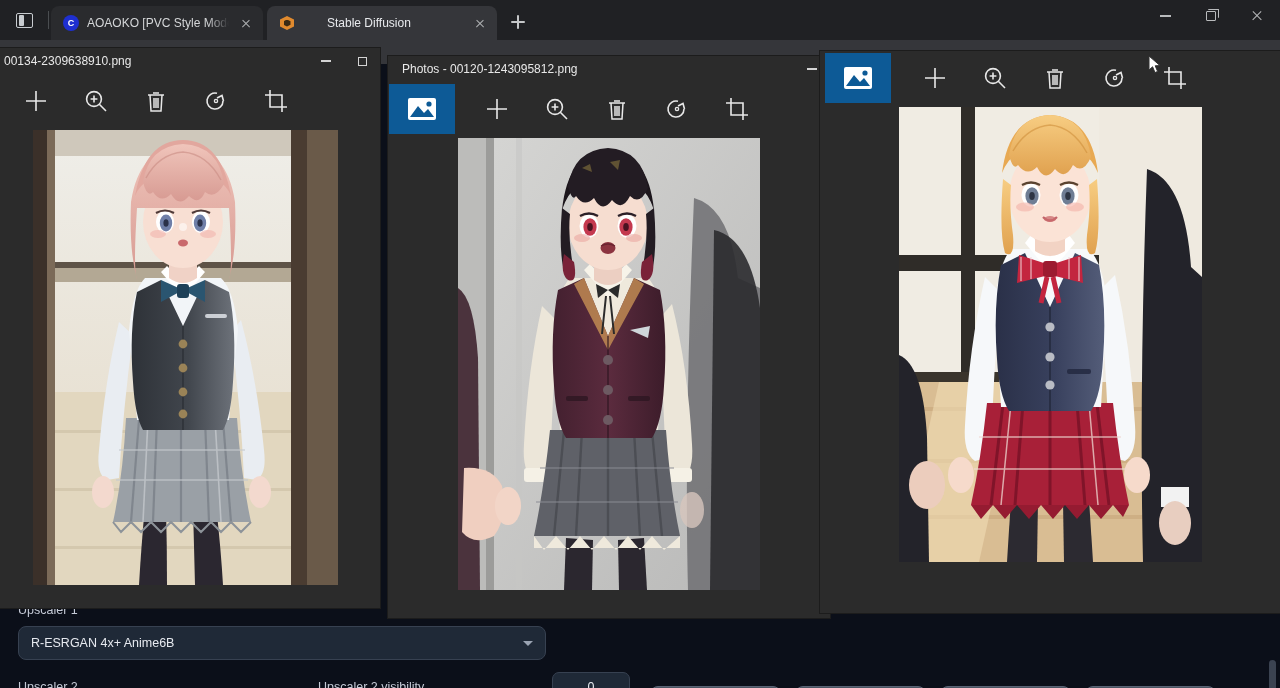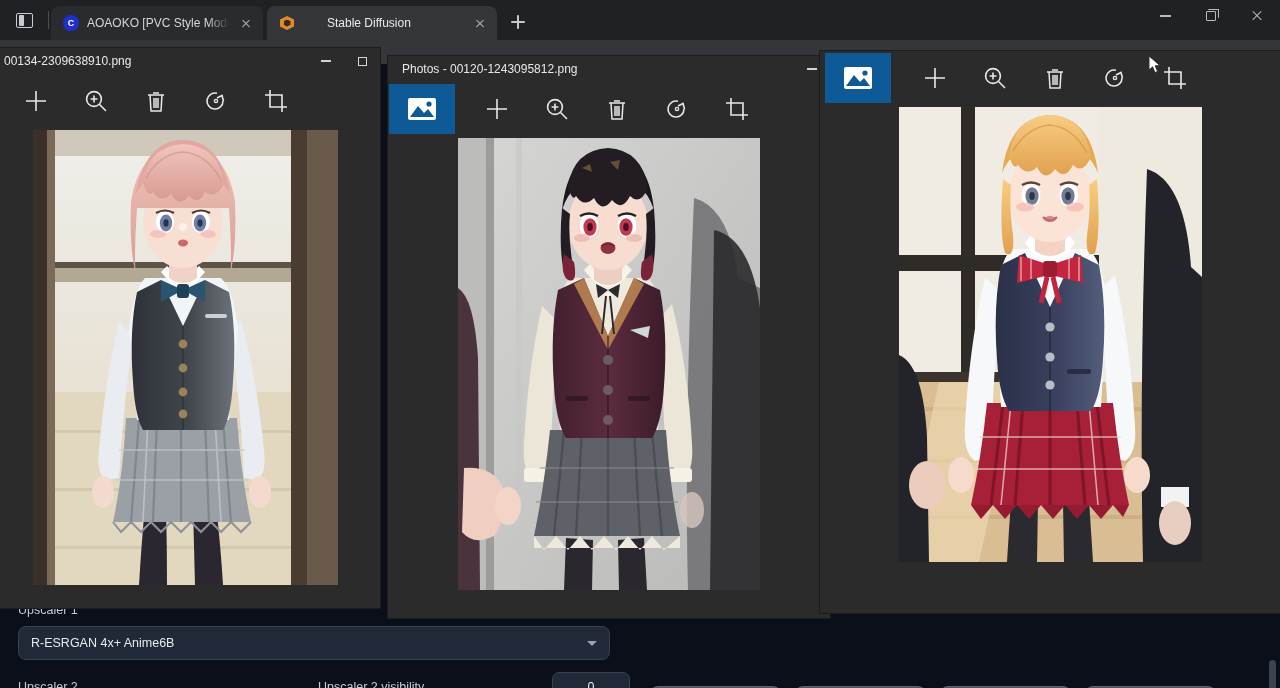--- a/index.html
+++ b/index.html
@@ -96,21 +96,21 @@
   .ext { width:16px; height:14px; border-radius:4px; }
   .ext-row2 { position:absolute; right:14px; top:40px; display:flex; gap:16px; align-items:center; height:24px; }
 
   
   .sd-page { position:absolute; left:0; top:64px; width:1280px; height:624px; background:#0b0f19; }
   .sd-left {
     position:absolute; left:12px; top:539px; width:628px; height:85px;margin-left:6px;
   }
   .sd-label { font-size:12.5px; color:#c5cad6; line-height:14px; }
   .sd-dropdown {
-    margin-top:9px; width:592px; height:34px; background:#1f2937;
+    margin-top:9px; width:528px; height:34px; background:#1f2937;
     border:1px solid #374151; border-radius:8px;
     display:flex; align-items:center; padding:0 12px; justify-content:space-between;
   }
   .sd-dropdown span { font-size:12.5px; color:#e6e9ef; }
   .caret { width:0; height:0; border-left:5px solid transparent; border-right:5px solid transparent; border-top:5px solid #9aa3b2; }
   .sd-row2 { margin-top:12px; display:flex; align-items:center; width:612px; }
   .sd-row2 .l1 { font-size:12.5px; color:#c5cad6; width:300px; }
   .sd-row2 .l2 { font-size:12.5px; color:#c5cad6; flex:1; }
   .sd-num {
     width:78px; height:30px; background:#1f2937; border:1px solid #374151;

